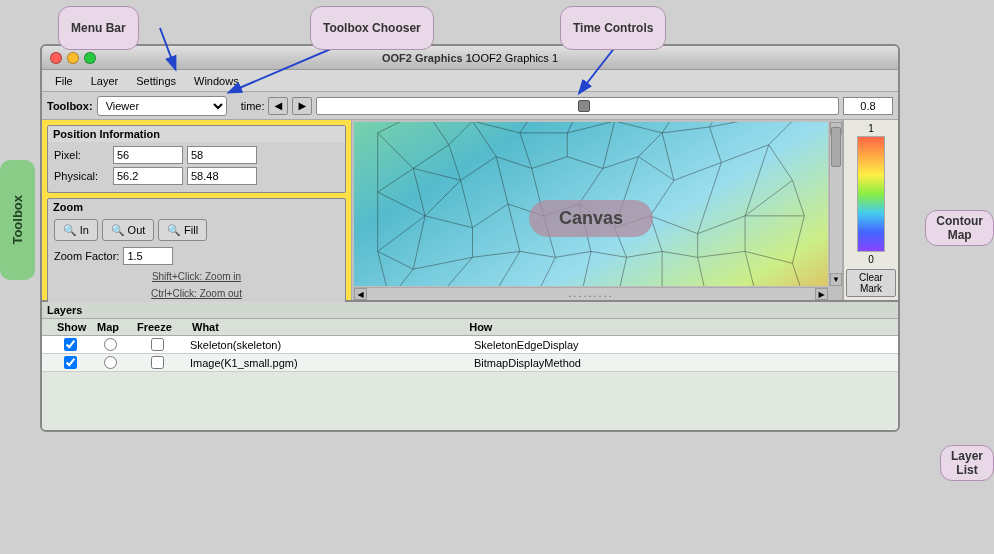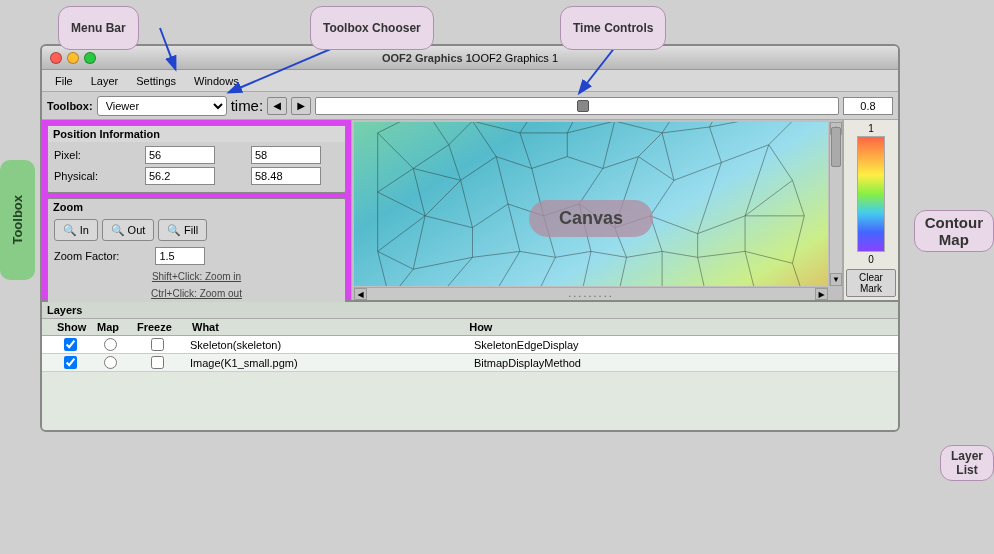--- a/index.html
+++ b/index.html
@@ -101,21 +101,21 @@
     .toolbox-label { font-size: 11px; font-weight: bold; }
     .toolbox-select {
       height: 20px;
       font-size: 11px;
       background: white;
       border: 1px solid #888;
       border-radius: 3px;
       padding: 0 4px;
       min-width: 120px;
     }
-    .time-label { font-size: 15px; }
+    .time-label { font-size: 11px; margin-left: 10px; }
     .time-btn {
       width: 20px;
       height: 18px;
       background: #d0d0d0;
       border: 1px solid #888;
       border-radius: 2px;
       cursor: pointer;
       display: flex; align-items: center; justify-content: center;
       font-size: 10px;
     }
@@ -149,21 +149,21 @@
 
     
     .content-area {
       display: flex;
       height: calc(100% - 24px - 22px - 28px - 130px);
     }
 
     
     .toolbox-panel {
       width: 310px;
-      background: #d946ef;
+      background: #fde047;
       border-right: 1px solid #aaa;
       padding: 5px;
       flex-shrink: 0;
     }
 
     .section-group {
       border: 1px solid #888;
       border-radius: 2px;
       margin-bottom: 5px;
       background: #d0d0d0;
@@ -183,21 +183,20 @@
       margin-bottom: 3px;
     }
     .info-label { font-size: 11px; min-width: 55px; }
     .info-input {
       width: 70px;
       height: 18px;
       font-size: 11px;
       border: 1px solid #888;
       background: white;
       padding: 8px 3px;
-      margin-left: 32px;
     }
 
     
     .zoom-section {
       border: 1px solid #888;
       border-radius: 2px;
       margin-bottom: 5px;
       background: #d0d0d0;
     }
     .zoom-section-title {
@@ -456,21 +455,21 @@
       pointer-events: none;
       z-index: 18;
     }
   </style>
 </head>
 <body>
 
 <div class="annotation-label ann-menubar">Menu Bar</div>
 <div class="annotation-label ann-toolbox-chooser">Toolbox Chooser</div>
 <div class="annotation-label ann-time-controls">Time Controls</div>
-<div class="annotation-label ann-contour-map" style="position:absolute; right:0; top:210px; background:#e8d8e8; border:1.5px solid #b090b0; border-radius:12px; padding:3px 10px; font-size:15px; font-weight:bold; text-align:center; z-index:20;">Contour<br>Map</div>
+<div class="annotation-label ann-contour-map" style="position:absolute; right:0; top:210px; background:#e8d8e8; border:1.5px solid #b090b0; border-radius:12px; padding:3px 10px; font-size:12px; font-weight:bold; text-align:center; z-index:20;">Contour<br>Map</div>
 <div class="annotation-label" style="position:absolute; right:0; top:445px; background:#e8d8e8; border:1.5px solid #b090b0; border-radius:12px; padding:3px 10px; font-size:12px; font-weight:bold; text-align:center; z-index:20;">Layer<br>List</div>
 
 <svg class="arrows" viewBox="0 0 994 554">
 
   <defs>
     <marker id="arrow" markerWidth="8" markerHeight="8" refX="6" refY="3" orient="auto">
       <path d="M0,0 L0,6 L8,3 z" fill="#2244cc"></path>
     </marker>
   </defs>
 

